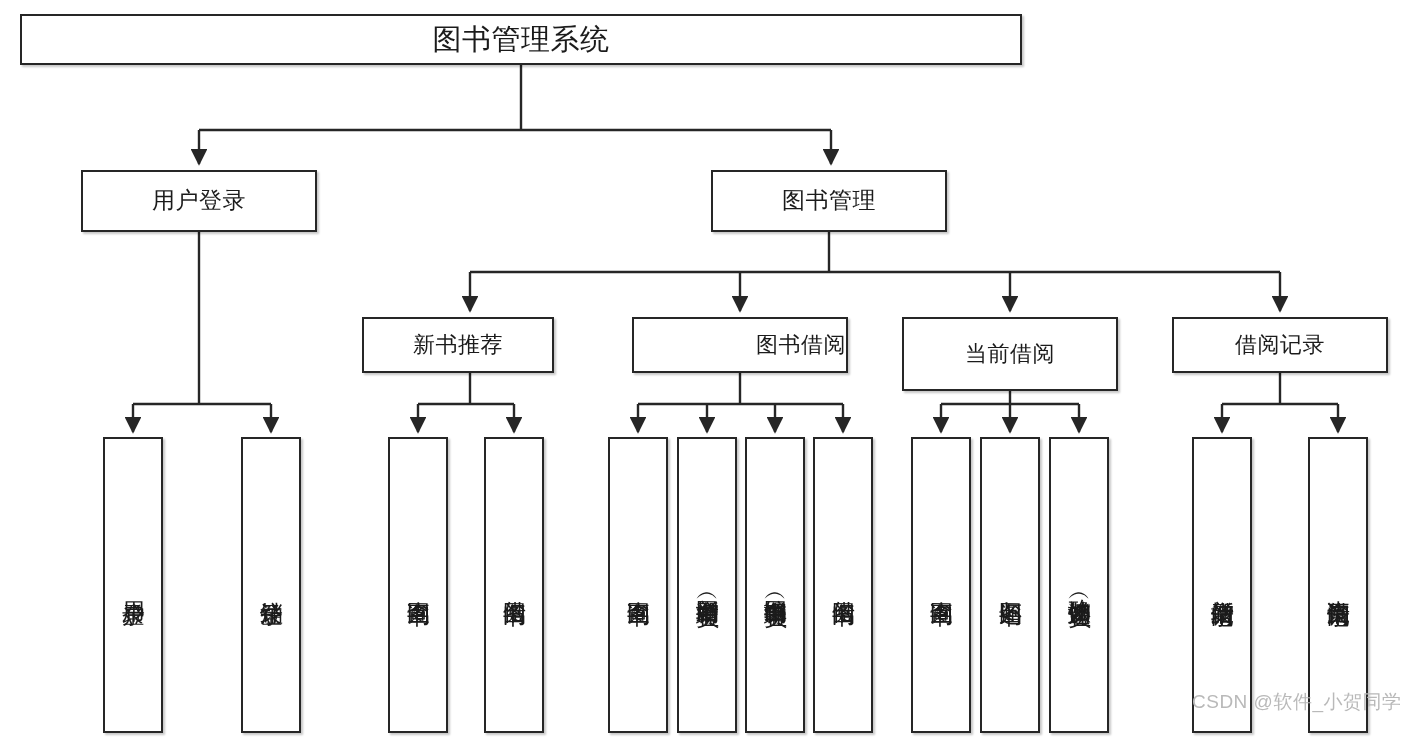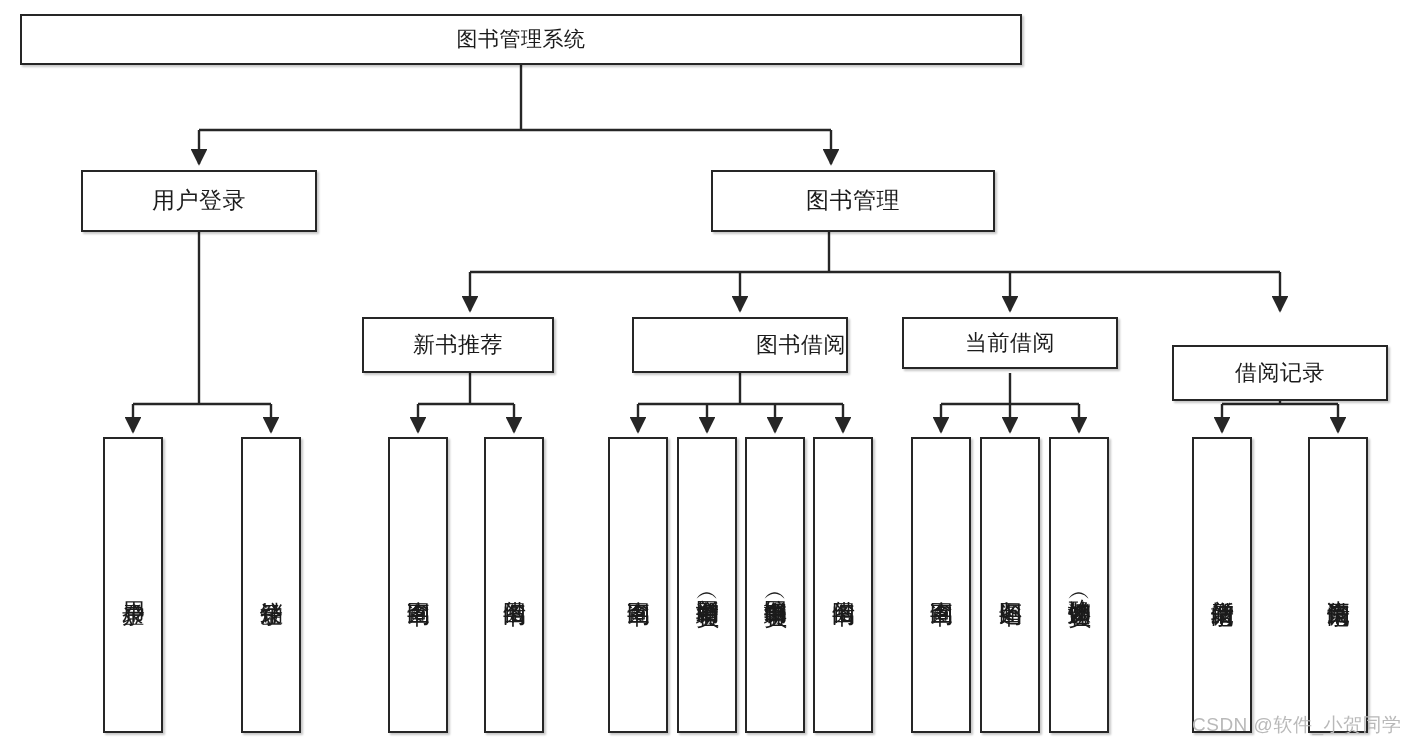--- a/index.html
+++ b/index.html
@@ -37,21 +37,21 @@
     justify-content: center;
     color: #1b1b1b;
     z-index: 2;
   }
   .node .label {
     display: block;
     text-align: center;
     line-height: 1.18;
     letter-spacing: 0.5px;
   }
-  .node.root .label   { font-size: 21px; }
+  .node.root .label   { font-size: 29px; }
   .node.level2 .label { font-size: 23px; }
   .node.level3 .label { font-size: 22px; }
 
   .node.leaf {
     border-width: 2px;
   }
   .node.leaf .label {
     writing-mode: vertical-rl;
     text-orientation: upright;
     font-size: 23px;
@@ -124,37 +124,37 @@
   </svg>
 
   <div class="node root" style="left:20px; top:14px; width:1002px; height:51px;">
     <span class="label">图书管理系统</span>
   </div>
 
   <div class="node level2" style="left:81px; top:170px; width:236px; height:62px;">
     <span class="label">用户登录</span>
   </div>
 
-  <div class="node level2" style="left:711px; top:170px; width:284px; height:62px;">
+  <div class="node level2" style="left:711px; top:170px; width:236px; height:62px;">
     <span class="label">图书管理</span>
   </div>
 
   <div class="node level3" style="left:362px; top:317px; width:192px; height:56px;">
     <span class="label">新书推荐</span>
   </div>
 
   <div class="node level3" style="left:632px; top:317px; width:216px; height:56px;justify-content:flex-end;">
     <span class="label">图书借阅</span>
   </div>
 
-  <div class="node level3" style="left:902px; top:317px; width:216px; height:52px;">
+  <div class="node level3" style="left:902px; top:317px; width:216px; height:74px;">
     <span class="label">当前借阅</span>
   </div>
 
-  <div class="node level3" style="left:1172px; top:317px; width:216px; height:56px;margin-top:28px;">
+  <div class="node level3" style="left:1172px; top:317px; width:216px; height:56px;">
     <span class="label">借阅记录</span>
   </div>
 
   <div class="node leaf" style="left:103px; top:437px; width:60px; height:296px;">
     <span class="label">用户登录</span>
   </div>
 
   <div class="node leaf" style="left:241px; top:437px; width:60px; height:296px;">
     <span class="label">注销登录</span>
   </div>
@@ -196,15 +196,15 @@
   </div>
 
   <div class="node leaf" style="left:1192px; top:437px; width:60px; height:296px;">
     <span class="label">新增借阅记录</span>
   </div>
 
   <div class="node leaf" style="left:1308px; top:437px; width:60px; height:296px;">
     <span class="label">查询借阅记录</span>
   </div>
 
-  <div class="watermark" style="left:1192px; top:712px;">CSDN @软件_小贺同学</div>
+  <div class="watermark" style="left:1192px; top:689px;">CSDN @软件_小贺同学</div>
 
 </div>
 
 </body></html>

